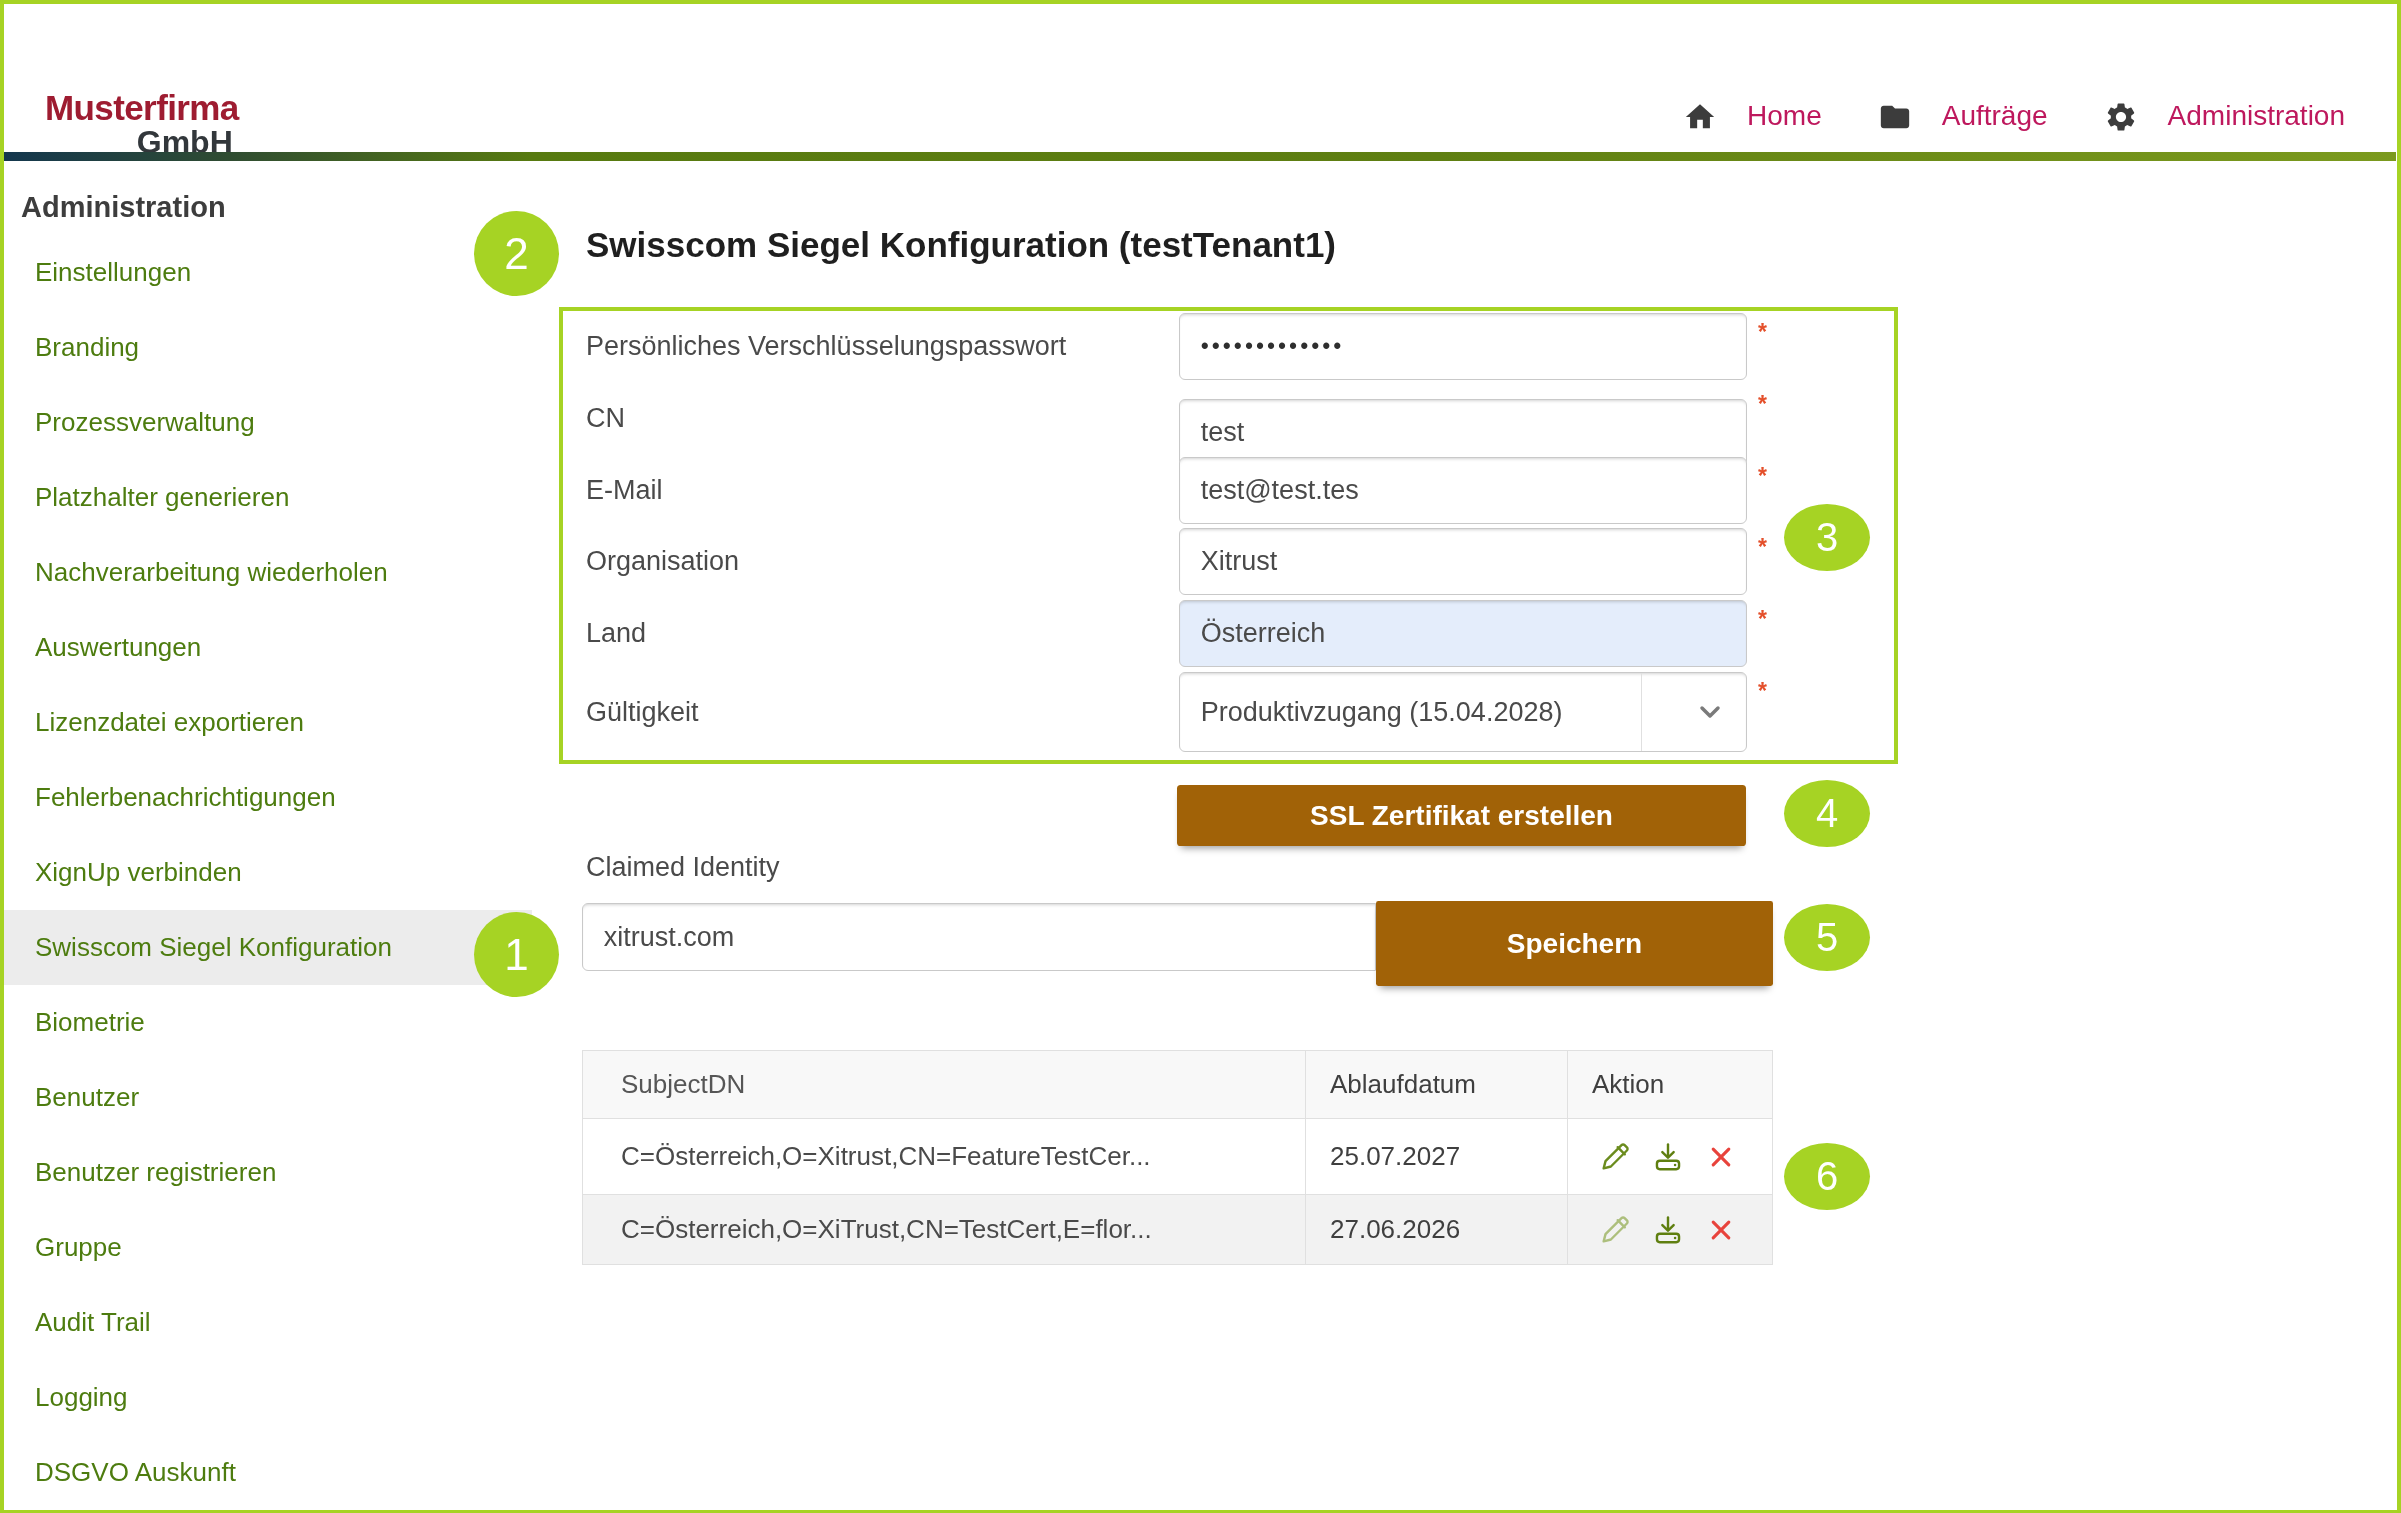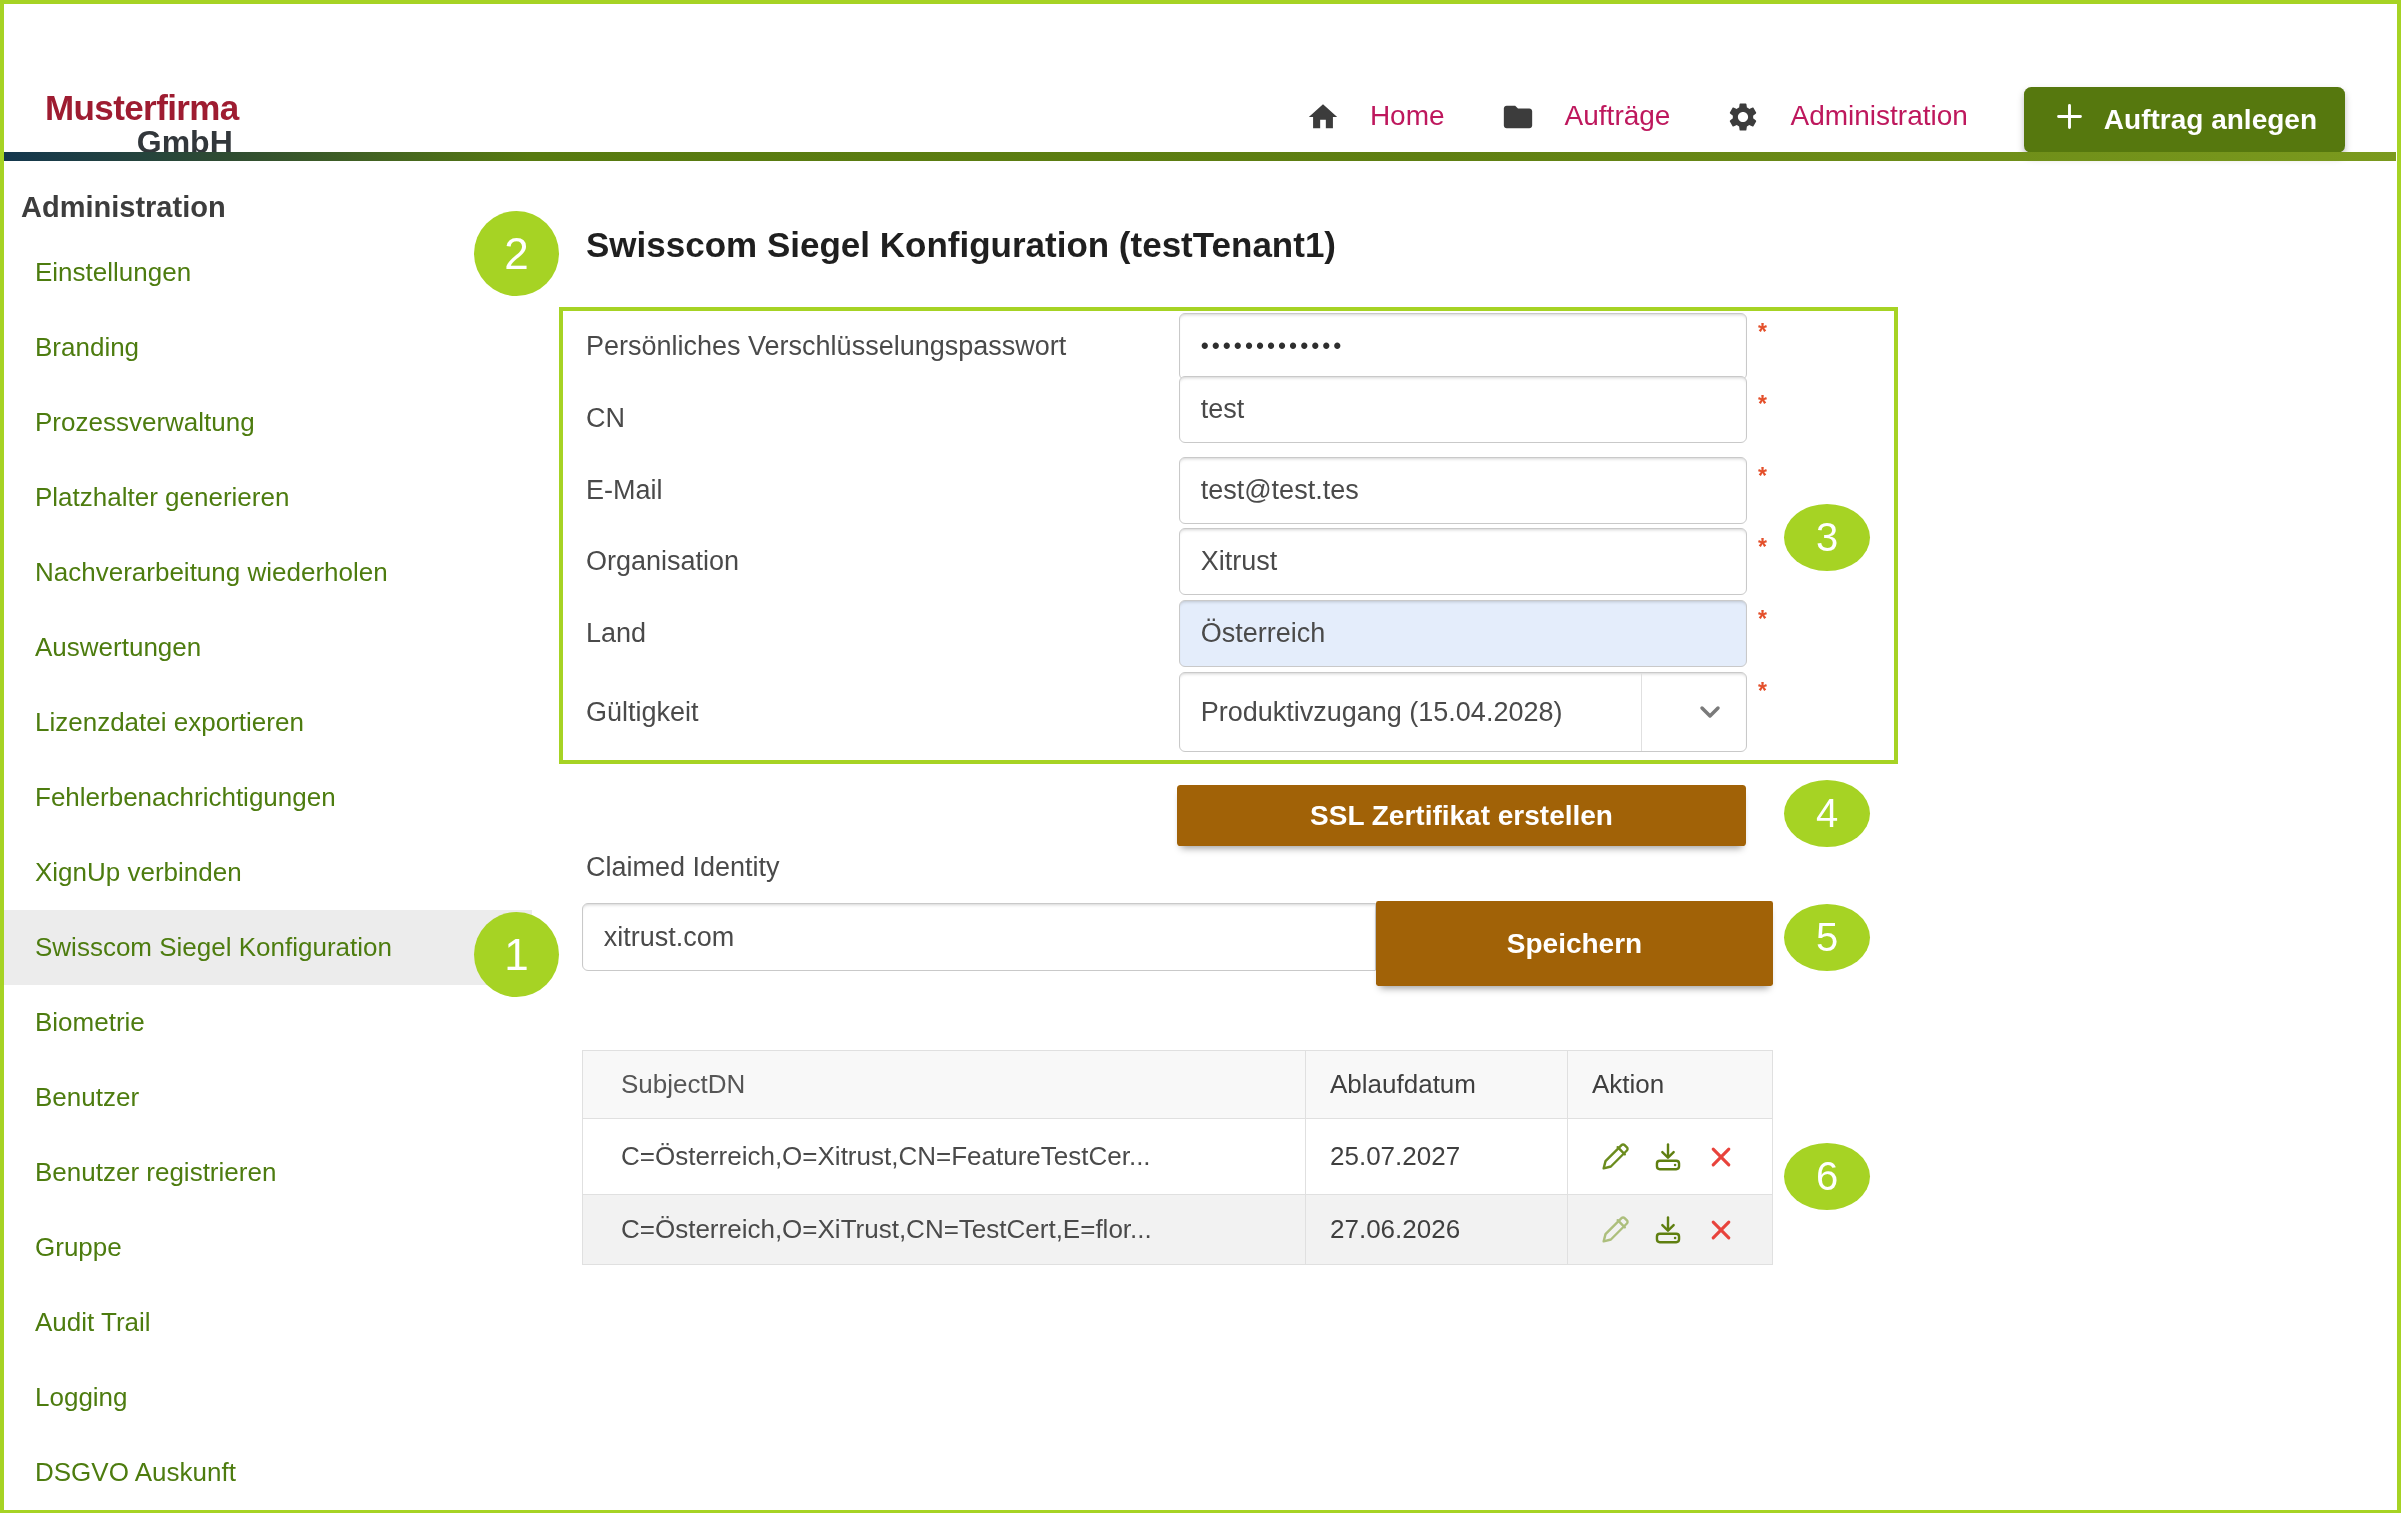--- a/index.html
+++ b/index.html
@@ -100,26 +100,20 @@
             <path d="M10 4H4c-1.1 0-2 .9-2 2v12c0 1.1.9 2 2 2h16c1.1 0 2-.9 2-2V8c0-1.1-.9-2-2-2h-8l-2-2z"></path>
           </svg></span>
       <span>Aufträge</span>
     </div>
     <div class="nav-item">
       <span><svg viewBox="0 0 24 24">
             <path d="M19.14 12.94c.04-.3.06-.61.06-.94 0-.32-.02-.64-.07-.94l2.03-1.58c.18-.14.23-.41.12-.61l-1.92-3.32c-.12-.22-.37-.29-.59-.22l-2.39.96c-.5-.38-1.03-.7-1.62-.94l-.36-2.54c-.04-.24-.24-.41-.48-.41h-3.84c-.24 0-.43.17-.47.41l-.36 2.54c-.59.24-1.13.57-1.62.94l-2.39-.96c-.22-.08-.47 0-.59.22L2.74 8.87c-.12.21-.08.47.12.61l2.03 1.58c-.05.3-.09.63-.09.94s.02.64.07.94l-2.03 1.58c-.18.14-.23.41-.12.61l1.92 3.32c.12.22.37.29.59.22l2.39-.96c.5.38 1.03.7 1.62.94l.36 2.54c.05.24.24.41.48.41h3.84c.24 0 .44-.17.47-.41l.36-2.54c.59-.24 1.13-.56 1.62-.94l2.39.96c.22.08.47 0 .59-.22l1.92-3.32c.12-.22.07-.47-.12-.61l-2.01-1.58zM12 15.6c-1.98 0-3.6-1.62-3.6-3.6s1.62-3.6 3.6-3.6 3.6 1.62 3.6 3.6-1.62 3.6-3.6 3.6z"></path>
           </svg></span>
       <span>Administration</span>
     </div>
-    <div class="cta">
-      <span><svg viewBox="0 0 24 24">
-            <path d="M12 4.5v15M4.5 12h15" stroke="#ffffff" stroke-width="2" fill="none" stroke-linecap="round"></path>
-          </svg></span>
-      <span>Auftrag anlegen</span>
-    </div>
   </div>
 </div>
 <div class="abs grad-bar"></div>
 
 <div class="abs side-title">Administration</div>
 <div class="abs side-list">
   <div class="side-item">Einstellungen</div>
   <div class="side-item">Branding</div>
   <div class="side-item">Prozessverwaltung</div>
   <div class="side-item">Platzhalter generieren</div>
@@ -141,21 +135,21 @@
 
 <div class="abs page-title">Swisscom Siegel Konfiguration (testTenant1)</div>
 
 <div class="abs form-box"></div>
 
 <div class="abs f-label" style="top:281px;height:67px;">Persönliches Verschlüsselungspasswort</div>
 <input class="abs f-input pw" style="top: 281px; height: 67px;" type="text" readonly="" value="•••••••••••••">
 <div class="abs req" style="top:287px;">*</div>
 
 <div class="abs f-label" style="top:353px;height:67px;">CN</div>
-<input class="abs f-input" style="top: 344px; height: 67px;" type="text" readonly="" value="test">
+<input class="abs f-input" style="top: 367px; height: 67px;" type="text" readonly="" value="test">
 <div class="abs req" style="top:359px;">*</div>
 
 <div class="abs f-label" style="top:425px;height:67px;">E-Mail</div>
 <input class="abs f-input" style="top: 425px; height: 67px;" type="text" readonly="" value="test@test.tes">
 <div class="abs req" style="top:431px;">*</div>
 
 <div class="abs f-label" style="top:496px;height:67px;">Organisation</div>
 <input class="abs f-input" style="top: 496px; height: 67px;" type="text" readonly="" value="Xitrust">
 <div class="abs req" style="top:502px;">*</div>
 

